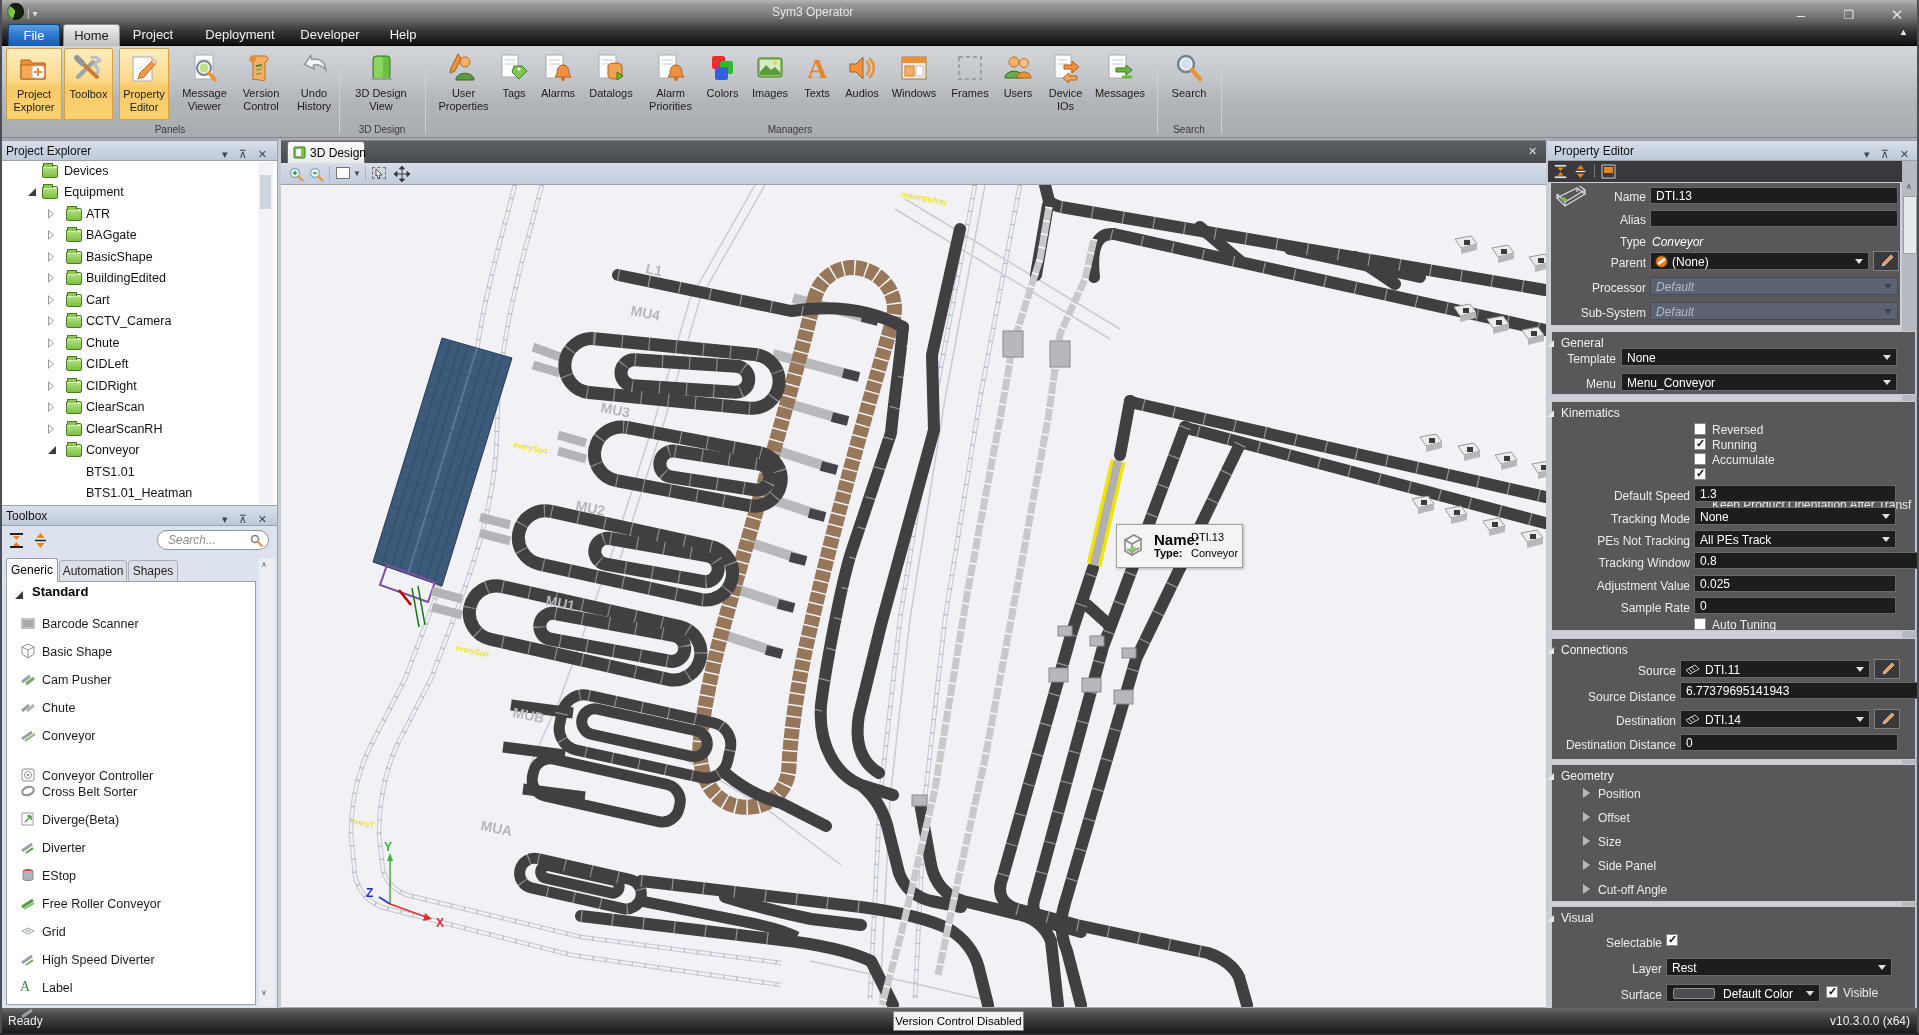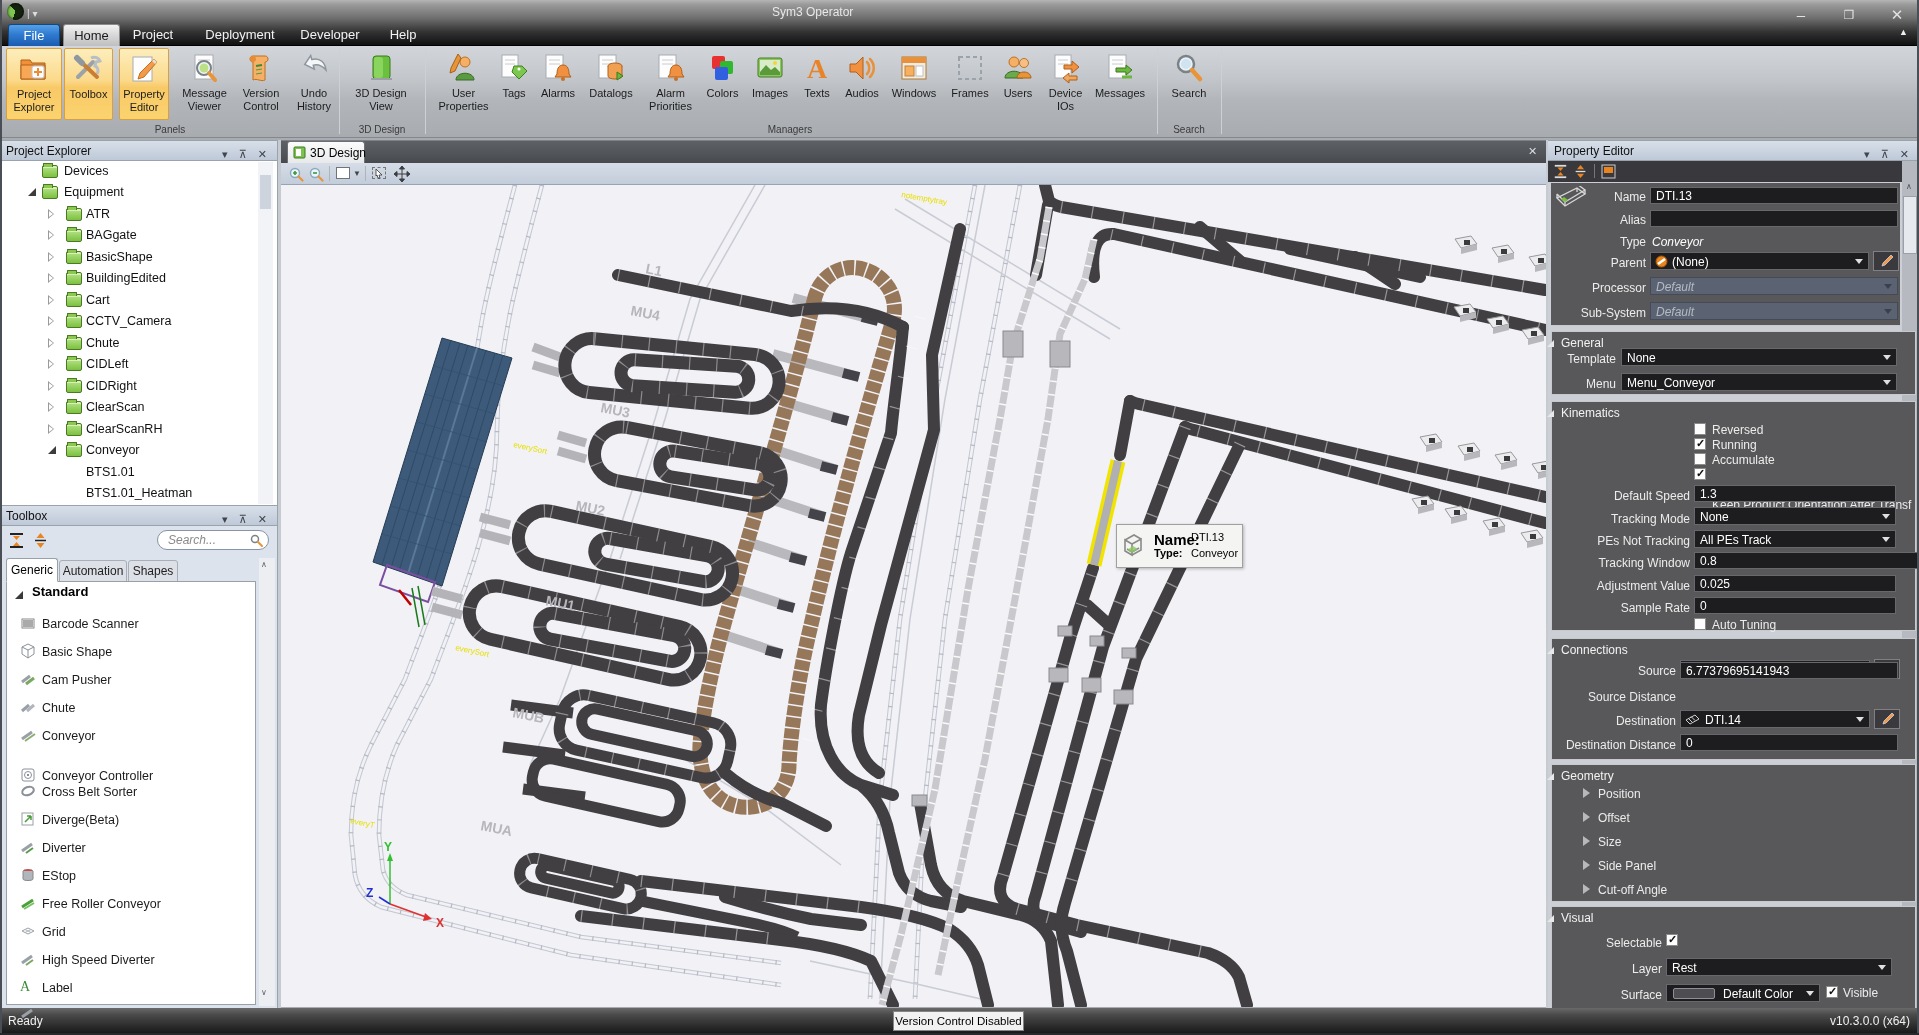--- a/index.html
+++ b/index.html
@@ -980,21 +980,21 @@
         </svg>
         <span class="dtx" style="left:24px;">DTI.11</span>
         <span class="dar"></span>
       </div>
    <div class="editbtn abs" style="left:1874px; top:659px;">
         <svg width="17" height="17" viewBox="0 0 17 17">
           <path d="M13 2 L5 10 L4 13 L7 12 L15 4 Z" fill="#f2994a" stroke="#d0d0d0" stroke-width="0.8"></path>
         </svg>
       </div>
    <div class="plab abs" style="left:1556px; top:690px; width:120px;">Source Distance</div>
-   <div class="pfield abs" style="left:1680px; top:662px; width:218px;">6.77379695141943</div>
+   <div class="pfield abs" style="left:1680px; top:682px; width:238px;">6.77379695141943</div>
    <div class="plab abs" style="left:1556px; top:714px; width:120px;">Destination</div>
    <div class="pdrop abs" style="left:1680px; top:710px; width:190px;">
         <svg style="position:absolute; left:4px; top:3px;" width="15" height="12" viewBox="0 0 15 12">
           <path d="M1 6 L5 10 L14 5 L10 1 Z M3 4 L7 8 M6 2.5 L10 6.5" fill="none" stroke="#cfcfcf"></path>
         </svg>
         <span class="dtx" style="left:24px;">DTI.14</span>
         <span class="dar"></span>
       </div>
    <div class="editbtn abs" style="left:1874px; top:709px;">
         <svg width="17" height="17" viewBox="0 0 17 17">

